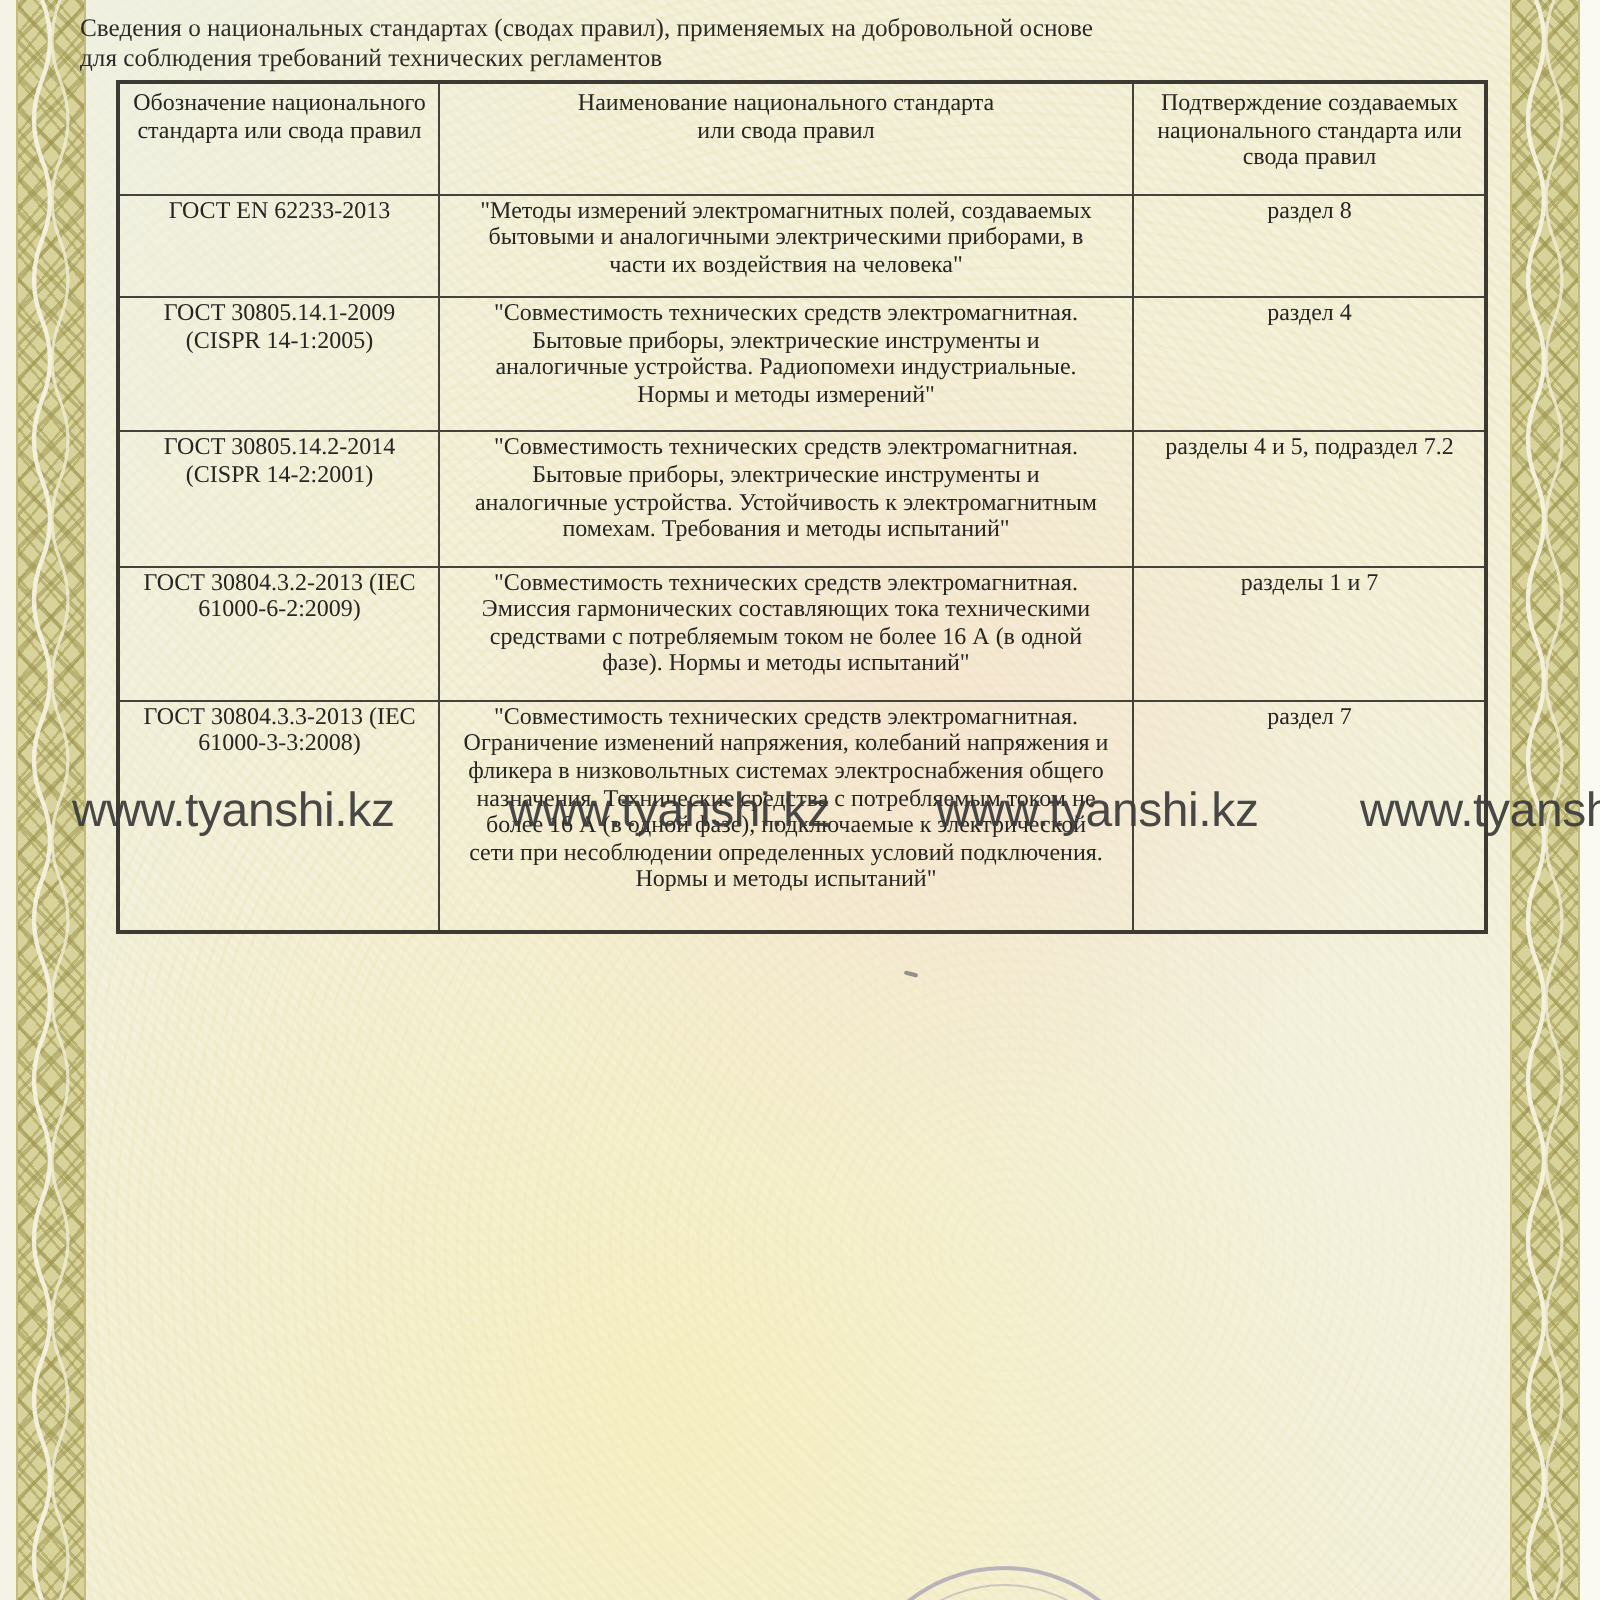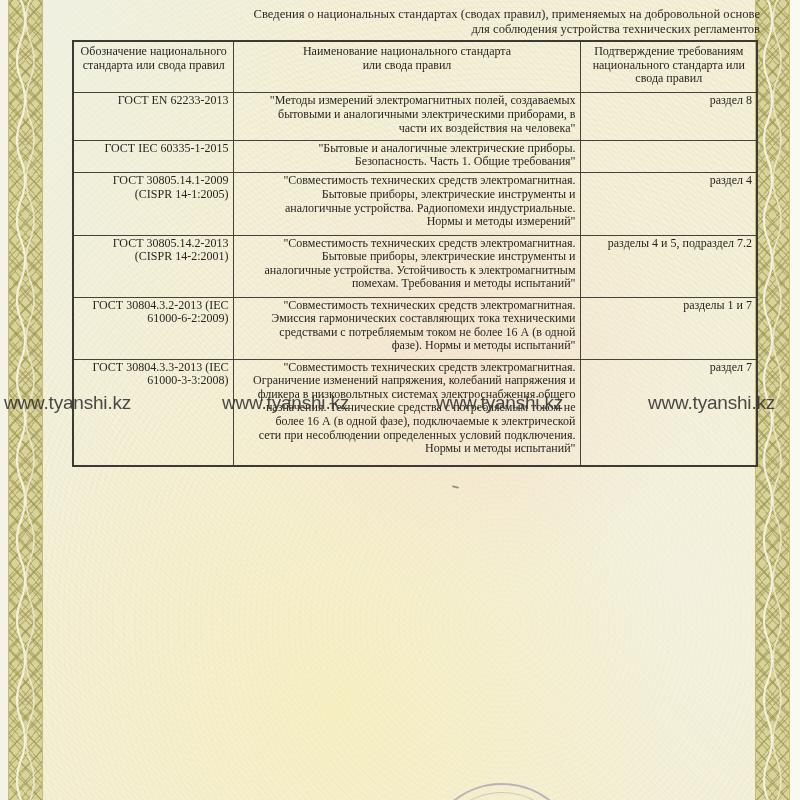--- a/index.html
+++ b/index.html
@@ -27,39 +27,39 @@
       repeating-linear-gradient(-50deg, rgba(160,152,78,0.50) 0 1.3px, rgba(160,152,78,0) 1.3px 8px),
       repeating-linear-gradient(45deg,  rgba(140,132,60,0) 0 10px, rgba(140,132,60,0.40) 10px 12px),
       repeating-linear-gradient(-45deg, rgba(140,132,60,0) 0 10px, rgba(140,132,60,0.40) 10px 12px);
     border-left:1px solid #c3bc7d;border-right:1px solid #c3bc7d;
   }
   .band.left{left:8px;}
   .band.right{right:10px;}
   .band svg{display:block;}
   .doc-title{
     position:absolute;left:40px;right:40px;top:7px;
-    text-align:right;color:#2b2a26;font-size:12.6px;line-height:14.5px;
+    text-align:left;color:#2b2a26;font-size:12.6px;line-height:14.5px;
   }
   table.standards{
-    position:absolute;left:72px;top:40px;width:684px;height:427px;
+    position:absolute;left:58px;top:40px;width:684px;height:427px;
     border-collapse:collapse;table-layout:fixed;
     color:#262522;font-size:12px;line-height:13.6px;
   }
   table.standards td, table.standards th{
-    border:1px solid #44423a;vertical-align:top;text-align:right;
+    border:1px solid #44423a;vertical-align:top;text-align:center;
     padding:1px 4px 1px 5px;white-space:pre-line;overflow:hidden;
     font-weight:normal;
   }
   table.standards{border:2px solid #3c3a33;}
   table.standards th{text-align:center;padding-top:3px;}
   col.c1{width:160px;} col.c2{width:347px;} col.c3{width:177px;}
   .watermark-row span{
     position:absolute;top:392px;
-    font-family:"Liberation Sans",sans-serif;font-size:19px;font-weight:500;
-    color:#3a3a3a;opacity:0.92;letter-spacing:-0.2px;white-space:nowrap;
+    font-family:"Liberation Sans",sans-serif;font-size:24px;font-weight:500;
+    color:#3a3a3a;opacity:0.92;letter-spacing:-0.2px;white-space:nowrap;margin-left:32px;
   }
   .wm1{left:4px;} .wm2{left:222px;} .wm3{left:436px;} .wm4{left:648px;}
   .stamp{
     position:absolute;left:424px;top:783px;width:152px;height:152px;
     border-radius:50%;border:2px solid rgba(104,98,168,0.42);
   }
   .stamp .inner{
     position:absolute;left:7px;top:7px;right:7px;bottom:7px;
     border-radius:50%;border:1.5px solid rgba(104,98,168,0.28);
   }
@@ -84,63 +84,57 @@
   </div>
   <div class="band right">
     <svg width="33" height="800" viewBox="0 0 33 800" xmlns="http://www.w3.org/2000/svg">
       <path d="M12 0 Q20 20 12 40 T12 80 T12 120 T12 160 T12 200 T12 240 T12 280 T12 320 T12 360 T12 400 T12 440 T12 480 T12 520 T12 560 T12 600 T12 640 T12 680 T12 720 T12 760 T12 800" fill="none" stroke="#f7f4e4" stroke-width="2.2" opacity="0.9"></path>
       <path d="M21 0 Q13 20 21 40 T21 80 T21 120 T21 160 T21 200 T21 240 T21 280 T21 320 T21 360 T21 400 T21 440 T21 480 T21 520 T21 560 T21 600 T21 640 T21 680 T21 720 T21 760 T21 800" fill="none" stroke="#f2eed7" stroke-width="1.6" opacity="0.8"></path>
     </svg>
   </div>
 
   <div class="doc-title">
     <div>Сведения о национальных стандартах (сводах правил), применяемых на добровольной основе</div>
-    <div>для соблюдения устройства технических регламентов</div>
+    <div>для соблюдения требований технических регламентов</div>
   </div>
 
   <table class="standards">
     <colgroup>
         <col class="c1">
         <col class="c2">
         <col class="c3">
       </colgroup>
     <tbody>
         <tr style="height:48px">
       <th>Обозначение национального
 стандарта или свода правил</th>
       <th>Наименование национального стандарта
 или свода правил</th>
-      <th>Подтверждение требованиям
+      <th>Подтверждение создаваемых
 национального стандарта или
 свода правил</th>
     </tr>
     <tr style="height:40px">
       <td>ГОСТ EN 62233-2013</td>
       <td>"Методы измерений электромагнитных полей, создаваемых
 бытовыми и аналогичными электрическими приборами, в
 части их воздействия на человека"</td>
       <td>раздел 8</td>
-    </tr>
-    <tr style="height:29px">
-      <td>ГОСТ IEC 60335-1-2015</td>
-      <td>"Бытовые и аналогичные электрические приборы.
-Безопасность. Часть 1. Общие требования"</td>
-      <td></td>
     </tr>
     <tr style="height:56px">
       <td>ГОСТ 30805.14.1-2009
 (CISPR 14-1:2005)</td>
       <td>"Совместимость технических средств электромагнитная.
 Бытовые приборы, электрические инструменты и
 аналогичные устройства. Радиопомехи индустриальные.
 Нормы и методы измерений"</td>
       <td>раздел 4</td>
     </tr>
     <tr style="height:57px">
-      <td>ГОСТ 30805.14.2-2013
+      <td>ГОСТ 30805.14.2-2014
 (CISPR 14-2:2001)</td>
       <td>"Совместимость технических средств электромагнитная.
 Бытовые приборы, электрические инструменты и
 аналогичные устройства. Устойчивость к электромагнитным
 помехам. Требования и методы испытаний"</td>
       <td>разделы 4 и 5, подраздел 7.2</td>
     </tr>
     <tr style="height:57px">
       <td>ГОСТ 30804.3.2-2013 (IEC
 61000-6-2:2009)</td>

